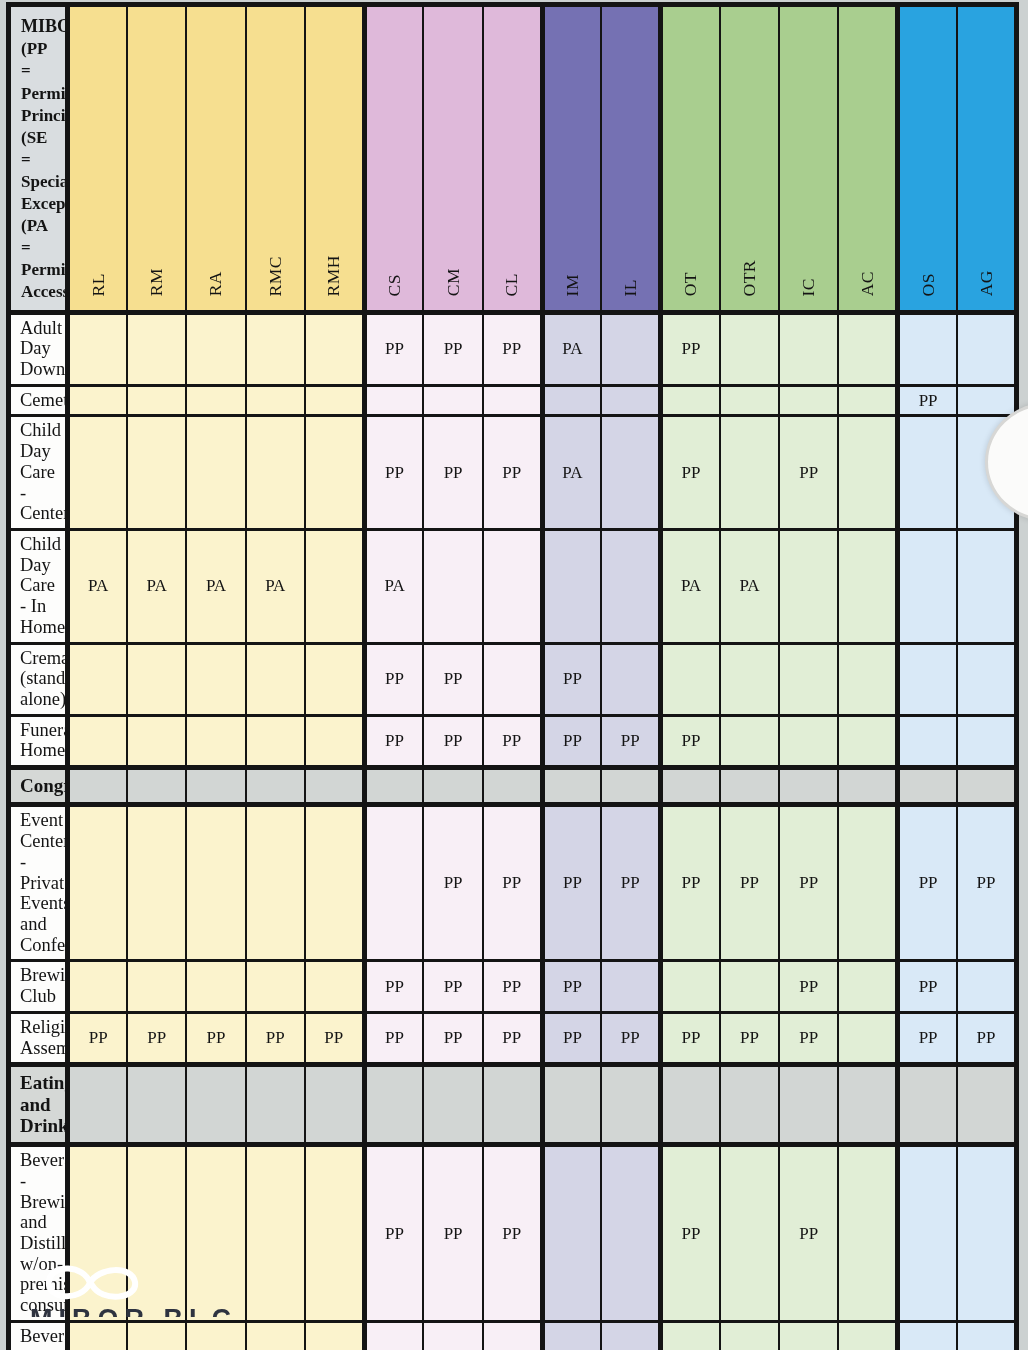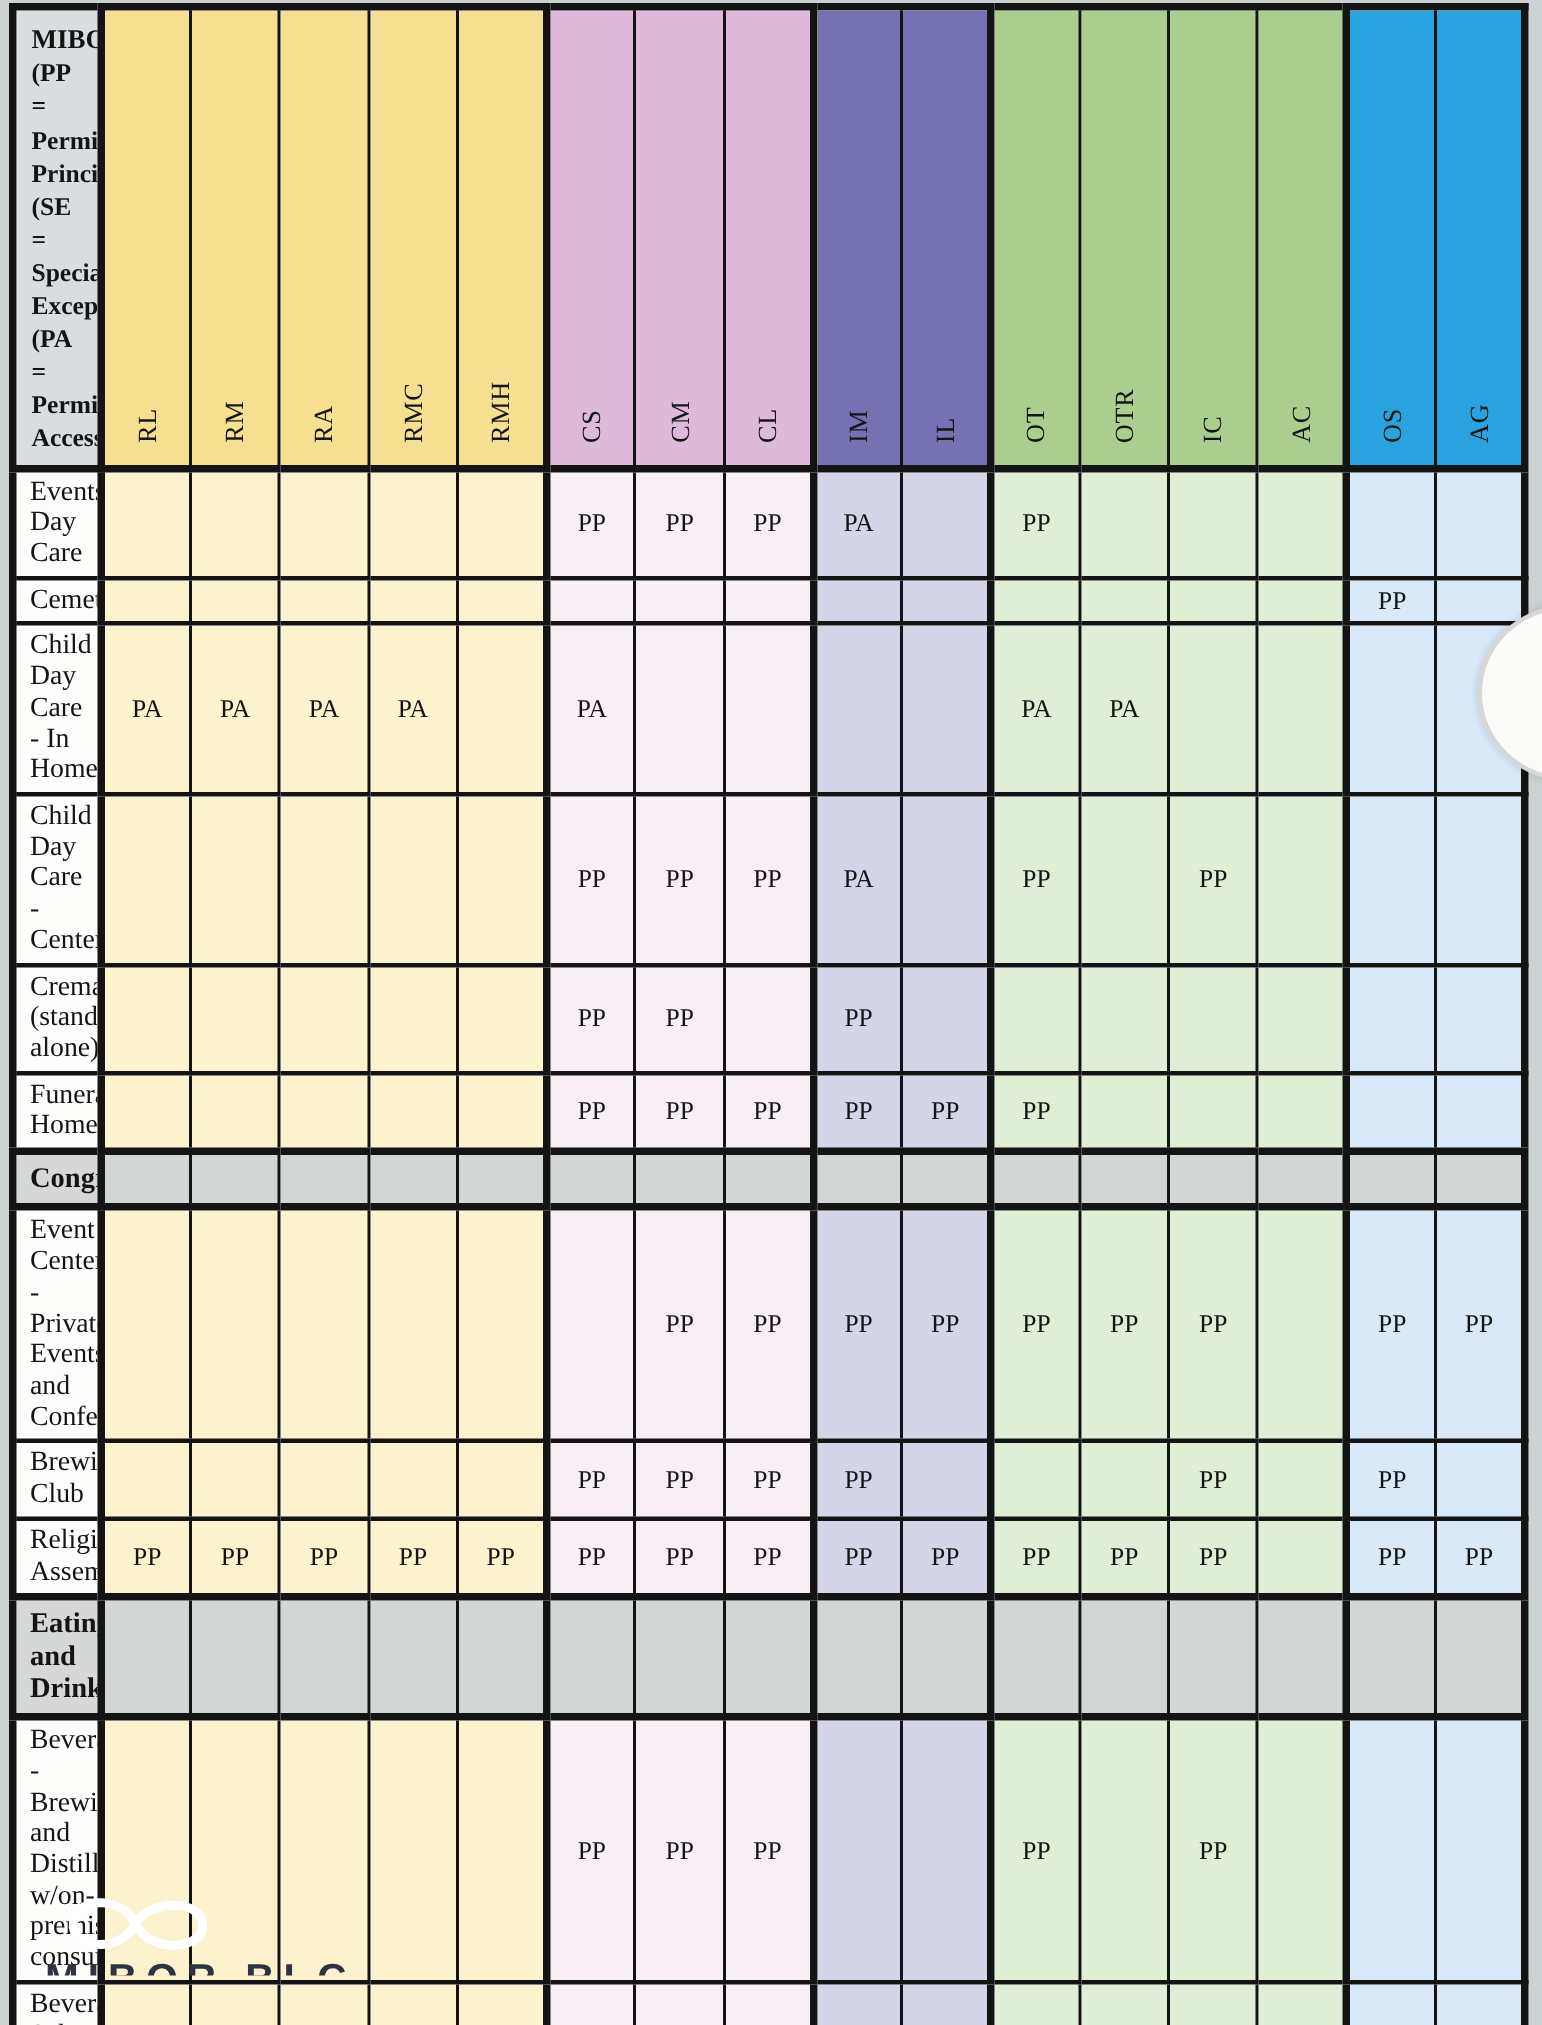--- a/index.html
+++ b/index.html
@@ -114,21 +114,21 @@
           <th class="colhead gs" style="background: rgb(169, 206, 143);"><span>OT</span></th>
           <th class="colhead" style="background: rgb(169, 206, 143);"><span>OTR</span></th>
           <th class="colhead" style="background: rgb(169, 206, 143);"><span>IC</span></th>
           <th class="colhead" style="background: rgb(169, 206, 143);"><span>AC</span></th>
           <th class="colhead gs" style="background: rgb(41, 163, 224);"><span>OS</span></th>
           <th class="colhead" style="background: rgb(41, 163, 224);"><span>AG</span></th>
         </tr>
     </thead>
     <tbody>
         <tr class="use">
-          <td class="label">Events Day Care</td>
+          <td class="label">Adult Day Down</td>
           <td class="val gs" style="background: rgb(251, 243, 205);"></td>
           <td class="val" style="background: rgb(251, 243, 205);"></td>
           <td class="val" style="background: rgb(251, 243, 205);"></td>
           <td class="val" style="background: rgb(251, 243, 205);"></td>
           <td class="val" style="background: rgb(251, 243, 205);"></td>
           <td class="val gs" style="background: rgb(248, 239, 246);">PP</td>
           <td class="val" style="background: rgb(248, 239, 246);">PP</td>
           <td class="val" style="background: rgb(248, 239, 246);">PP</td>
           <td class="val gs" style="background: rgb(212, 213, 230);">PA</td>
           <td class="val" style="background: rgb(212, 213, 230);"></td>
@@ -149,56 +149,56 @@
           <td class="val gs" style="background: rgb(248, 239, 246);"></td>
           <td class="val" style="background: rgb(248, 239, 246);"></td>
           <td class="val" style="background: rgb(248, 239, 246);"></td>
           <td class="val gs" style="background: rgb(212, 213, 230);"></td>
           <td class="val" style="background: rgb(212, 213, 230);"></td>
           <td class="val gs" style="background: rgb(225, 238, 214);"></td>
           <td class="val" style="background: rgb(225, 238, 214);"></td>
           <td class="val" style="background: rgb(225, 238, 214);"></td>
           <td class="val" style="background: rgb(225, 238, 214);"></td>
           <td class="val gs" style="background: rgb(217, 233, 247);">PP</td>
+          <td class="val" style="background: rgb(217, 233, 247);"></td>
+        </tr>
+        <tr class="use">
+          <td class="label">Child Day Care - Center</td>
+          <td class="val gs" style="background: rgb(251, 243, 205);"></td>
+          <td class="val" style="background: rgb(251, 243, 205);"></td>
+          <td class="val" style="background: rgb(251, 243, 205);"></td>
+          <td class="val" style="background: rgb(251, 243, 205);"></td>
+          <td class="val" style="background: rgb(251, 243, 205);"></td>
+          <td class="val gs" style="background: rgb(248, 239, 246);">PP</td>
+          <td class="val" style="background: rgb(248, 239, 246);">PP</td>
+          <td class="val" style="background: rgb(248, 239, 246);">PP</td>
+          <td class="val gs" style="background: rgb(212, 213, 230);">PA</td>
+          <td class="val" style="background: rgb(212, 213, 230);"></td>
+          <td class="val gs" style="background: rgb(225, 238, 214);">PP</td>
+          <td class="val" style="background: rgb(225, 238, 214);"></td>
+          <td class="val" style="background: rgb(225, 238, 214);">PP</td>
+          <td class="val" style="background: rgb(225, 238, 214);"></td>
+          <td class="val gs" style="background: rgb(217, 233, 247);"></td>
           <td class="val" style="background: rgb(217, 233, 247);"></td>
         </tr>
         <tr class="use">
           <td class="label">Child Day Care - In Home</td>
           <td class="val gs" style="background: rgb(251, 243, 205);">PA</td>
           <td class="val" style="background: rgb(251, 243, 205);">PA</td>
           <td class="val" style="background: rgb(251, 243, 205);">PA</td>
           <td class="val" style="background: rgb(251, 243, 205);">PA</td>
           <td class="val" style="background: rgb(251, 243, 205);"></td>
           <td class="val gs" style="background: rgb(248, 239, 246);">PA</td>
           <td class="val" style="background: rgb(248, 239, 246);"></td>
           <td class="val" style="background: rgb(248, 239, 246);"></td>
           <td class="val gs" style="background: rgb(212, 213, 230);"></td>
           <td class="val" style="background: rgb(212, 213, 230);"></td>
           <td class="val gs" style="background: rgb(225, 238, 214);">PA</td>
           <td class="val" style="background: rgb(225, 238, 214);">PA</td>
           <td class="val" style="background: rgb(225, 238, 214);"></td>
-          <td class="val" style="background: rgb(225, 238, 214);"></td>
-          <td class="val gs" style="background: rgb(217, 233, 247);"></td>
-          <td class="val" style="background: rgb(217, 233, 247);"></td>
-        </tr>
-        <tr class="use">
-          <td class="label">Child Day Care - Center</td>
-          <td class="val gs" style="background: rgb(251, 243, 205);"></td>
-          <td class="val" style="background: rgb(251, 243, 205);"></td>
-          <td class="val" style="background: rgb(251, 243, 205);"></td>
-          <td class="val" style="background: rgb(251, 243, 205);"></td>
-          <td class="val" style="background: rgb(251, 243, 205);"></td>
-          <td class="val gs" style="background: rgb(248, 239, 246);">PP</td>
-          <td class="val" style="background: rgb(248, 239, 246);">PP</td>
-          <td class="val" style="background: rgb(248, 239, 246);">PP</td>
-          <td class="val gs" style="background: rgb(212, 213, 230);">PA</td>
-          <td class="val" style="background: rgb(212, 213, 230);"></td>
-          <td class="val gs" style="background: rgb(225, 238, 214);">PP</td>
-          <td class="val" style="background: rgb(225, 238, 214);"></td>
-          <td class="val" style="background: rgb(225, 238, 214);">PP</td>
           <td class="val" style="background: rgb(225, 238, 214);"></td>
           <td class="val gs" style="background: rgb(217, 233, 247);"></td>
           <td class="val" style="background: rgb(217, 233, 247);"></td>
         </tr>
         <tr class="use">
           <td class="label">Crematorium (stand-alone)</td>
           <td class="val gs" style="background: rgb(251, 243, 205);"></td>
           <td class="val" style="background: rgb(251, 243, 205);"></td>
           <td class="val" style="background: rgb(251, 243, 205);"></td>
           <td class="val" style="background: rgb(251, 243, 205);"></td>

